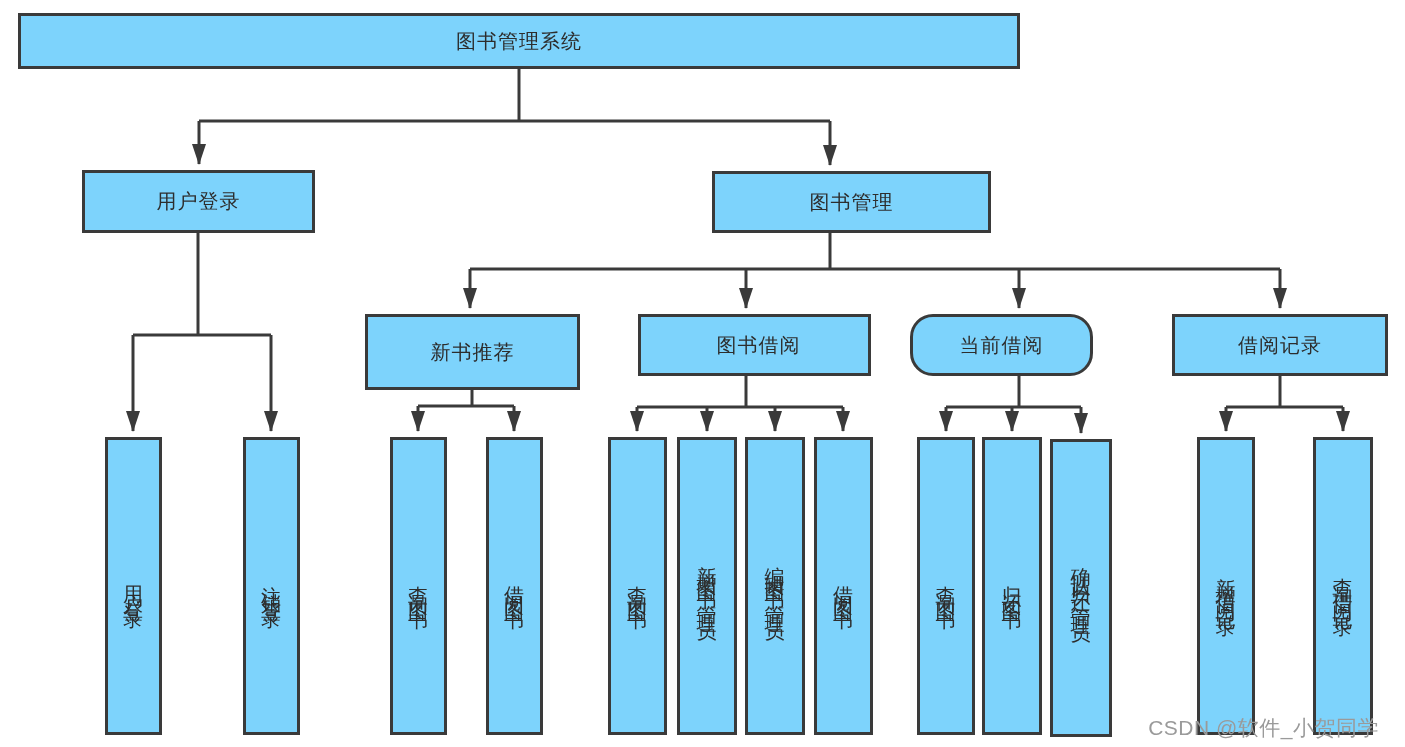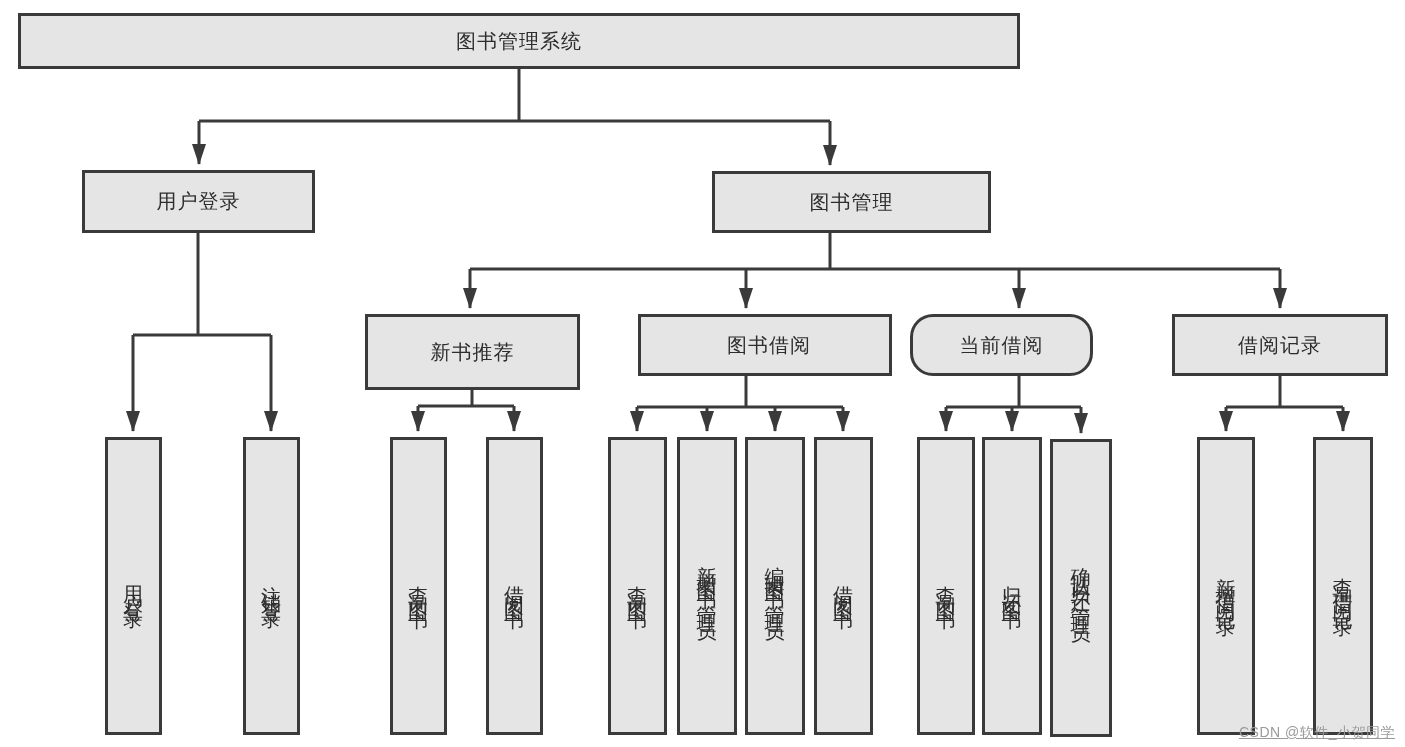--- a/index.html
+++ b/index.html
@@ -15,43 +15,42 @@
     background: var(--bg);
     font-family: "Liberation Sans", sans-serif;
     overflow: hidden;
   }
   #connectors { position: absolute; left: 0; top: 0; width: 1405px; height: 747px; }
   .cn { stroke: var(--line); stroke-width: 3; fill: none; }
   #arw path { fill: var(--line); stroke: none; }
   .node {
     position: absolute;
     box-sizing: border-box;
-    background: #e5e5e5;
+    background: #7dd3fc;
     border: 3px solid var(--line);
     display: flex; align-items: center; justify-content: center;
     font-size: 20px; color: var(--text);
     letter-spacing: 1px;
     z-index: 2;
     white-space: nowrap;
   }
   .vnode {
     writing-mode: vertical-rl;
     text-orientation: mixed;
     letter-spacing: 8px;
     white-space: normal;
     line-height: 1.1;
   }
   .watermark {
     position: absolute;
-    right: 10px; bottom: 5px;
-    font-size: 14px;
+    right: 26px; bottom: 5px;
+    font-size: 21px;
     color: var(--wm);
     letter-spacing: 0.5px;
     z-index: 10;
-    text-decoration: underline;
   }
 </style>
 </head>
 <body>
 
 <svg id="connectors" viewBox="0 0 1405 747" xmlns="http://www.w3.org/2000/svg">
   <defs>
     <marker id="arw" viewBox="0 0 24 16" refX="22" refY="8" markerWidth="24" markerHeight="16" markerUnits="userSpaceOnUse" orient="auto">
       <path d="M2,1 L23,8 L2,15 Z"></path>
     </marker>
@@ -104,21 +103,21 @@
     <path class="cn" d="M1343,407 V431" marker-end="url(#arw)"></path>
   </g>
 </svg>
 
 <div class="node" style="left:18px; top:13px; width:1002px; height:56px;">图书管理系统</div>
 
 <div class="node" style="left:82px; top:170px; width:233px; height:63px;">用户登录</div>
 <div class="node" style="left:712px; top:171px; width:279px; height:62px;">图书管理</div>
 
 <div class="node" style="left:365px; top:314px; width:215px; height:76px;">新书推荐</div>
-<div class="node" style="left:638px; top:314px; width:254px; height:62px;padding-left:8px;">图书借阅</div>
+<div class="node" style="left:638px; top:314px; width:233px; height:62px;padding-left:8px;">图书借阅</div>
 <div class="node" style="left:910px; top:314px; width:183px; height:62px;border-radius:23px;">当前借阅</div>
 <div class="node" style="left:1172px; top:314px; width:216px; height:62px;">借阅记录</div>
 
 <div class="node vnode" style="left:105px; top:437px; width:57px; height:298px;">用户登录</div>
 <div class="node vnode" style="left:243px; top:437px; width:57px; height:298px;">注销登录</div>
 
 <div class="node vnode" style="left:390px; top:437px; width:57px; height:298px;">查询图书</div>
 <div class="node vnode" style="left:486px; top:437px; width:57px; height:298px;">借阅图书</div>
 
 <div class="node vnode" style="left:608px; top:437px; width:59px; height:298px;">查询图书</div>

